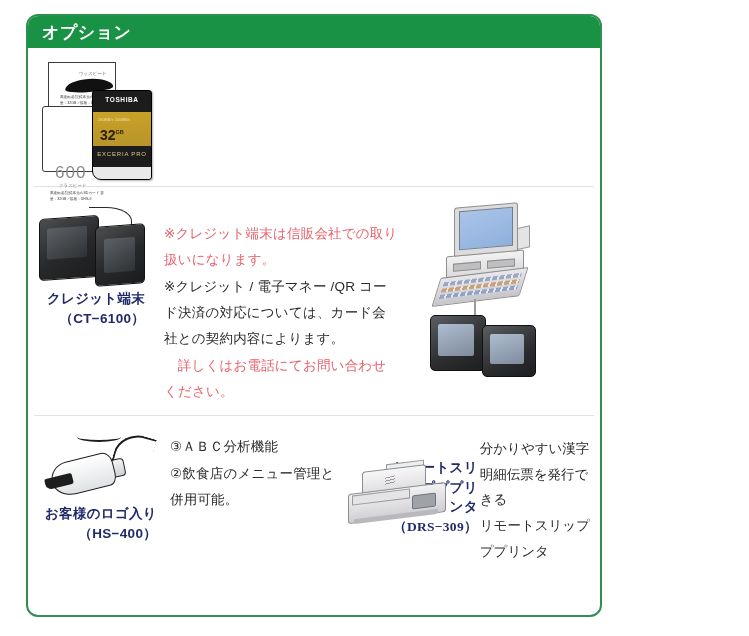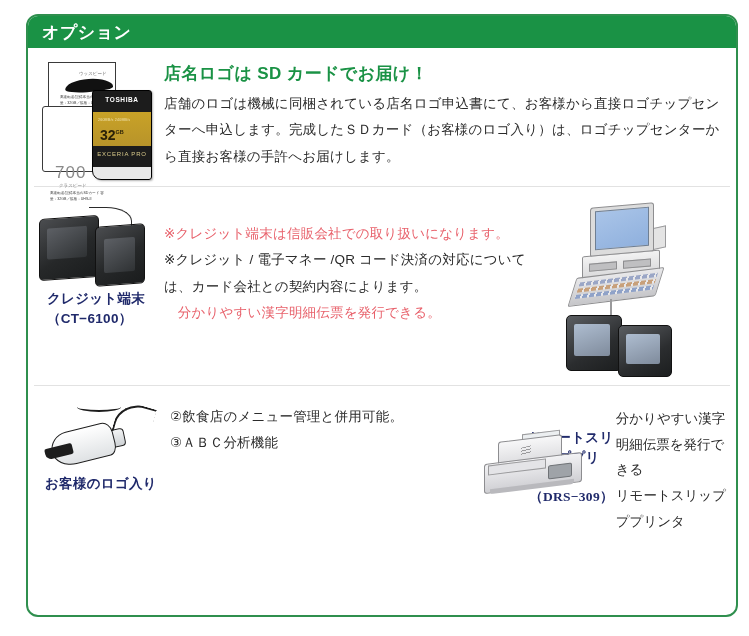--- a/index.html
+++ b/index.html
@@ -13,21 +13,21 @@
     font-family: "Liberation Sans", "DejaVu Sans", sans-serif;
     position: relative;
     overflow: hidden;
   }
 
   
   #option-panel {
     position: absolute;
     left: 26px;
     top: 14px;
-    width: 712px;
+    width: 576px;
     height: 603px;
     border: 2px solid #2f8f4e;
     border-radius: 12px;
     box-sizing: border-box;
     background: #ffffff;
     overflow: hidden;
   }
 
   
   #panel-header {
@@ -84,21 +84,21 @@
     font-weight: bold;
     font-size: 17px;
     letter-spacing: 0.4px;
     margin: 0 0 6px 0;
   }
 
   .device-label {
     color: #202a6b;
     font-weight: bold;
     font-size: 13.5px;
-    text-align: left;
+    text-align: right;
     line-height: 1.45;
     letter-spacing: 0.3px;
   }
 
   
   #section-sd { padding: 10px 10px 8px 4px; }
   #section-sd .media-col { padding-top: 2px; }
   #section-sd .text-col { padding: 4px 6px 0 4px; }
 
   
@@ -405,38 +405,34 @@
 
     <div class="media-col">
       <div class="sd-art">
         <div class="sd-pkg sd-pkg-top">
           <div class="sd-swoosh"></div>
           <div class="sd-kana-top">ウッスピード</div>
           <div class="sd-fine a">高速転送/記録本当のSDカード
 容量：32GB／規格：UHS-II</div>
         </div>
         <div class="sd-pkg sd-pkg-bot">
-          <div class="sd-600">700</div>
+          <div class="sd-600">600</div>
           <div class="sd-kana-bot">クラスピード</div>
           <div class="sd-fine b">高速転送/記録本当のSDカード
 容量：32GB／規格：UHS-II</div>
         </div>
         <div class="sd-card">
           <div class="sd-brand">TOSHIBA</div>
           <div class="sd-line">260MB/s 240MB/s</div>
           <div class="sd-cap"><span>32</span><small>GB</small></div>
           <div class="sd-sub">EXCERIA PRO</div>
         </div>
       </div>
     </div>
 
-    <div class="text-col">
-      <div class="sec-heading">店名ロゴは SD カードでお届け！</div>
-      <div class="body-text">店舗のロゴは機械に同梱されている店名ロゴ申込書にて、お客様から直接ロゴチップセンターへ申込します。完成したＳＤカード（お客様のロゴ入り）は、ロゴチップセンターから直接お客様の手許へお届けします。</div>
-    </div>
   </div>
 
   <div class="divider"></div>
 
   <div class="section" id="section-credit">
 
     <div class="media-col">
       <div class="ct-art">
         <div class="ct-cable"></div>
         <div class="ct-dev left">
@@ -449,21 +445,21 @@
       <div class="device-label">
         <div>クレジット端末</div>
         <div>（CT−6100）</div>
       </div>
     </div>
 
     <div class="text-col">
       <div style="height:16px"></div>
       <div class="body-text red">※クレジット端末は信販会社での取り扱いになります。</div>
       <div class="body-text">※クレジット / 電子マネー /QR コード決済の対応については、カード会社との契約内容によります。</div>
-      <div class="body-text red">　分かりやすい漢字明細伝票を発行できる。</div>
+      <div class="body-text red">　詳しくはお電話にてお問い合わせください。</div>
     </div>
 
     <div class="pos-col">
       <div class="pos-art">
         <div class="pos-sidecard"></div>
         <div class="pos-monitor">
           <div class="pos-screen"></div>
         </div>
         <div class="pos-base">
           <div class="pos-slot s1"></div>
@@ -492,26 +488,27 @@
     <div class="media-col">
       <div class="sc-art">
         <div class="sc-cable2"></div>
         <div class="sc-cable"></div>
         <div class="sc-neck"></div>
         <div class="sc-body"></div>
         <div class="sc-tip"></div>
       </div>
       <div class="device-label">
         <div>お客様のロゴ入り</div>
+        <div>（HS−400）</div>
       </div>
     </div>
 
     <div class="text-col">
+      <div class="body-text">③ＡＢＣ分析機能</div>
       <div class="body-text">②飲食店のメニュー管理と併用可能。</div>
-      <div class="body-text">③ＡＢＣ分析機能</div>
     </div>
 
     <div class="printer-col">
       <div class="pr-art">
         <div class="pr-paper"></div>
         <div class="pr-top">
           <div class="pr-vent"></div>
         </div>
         <div class="pr-base"></div>
         <div class="pr-tray"></div>

